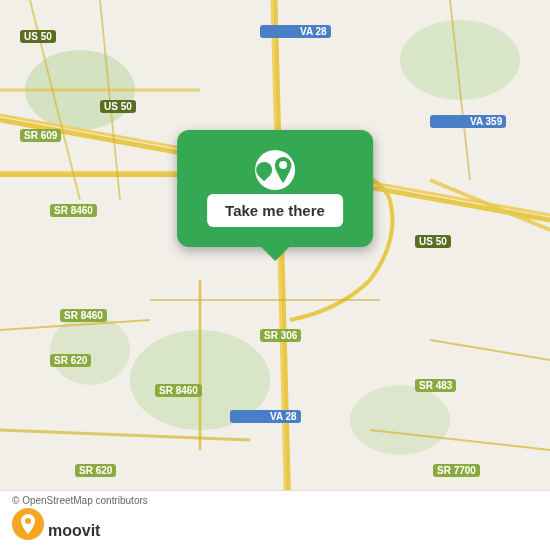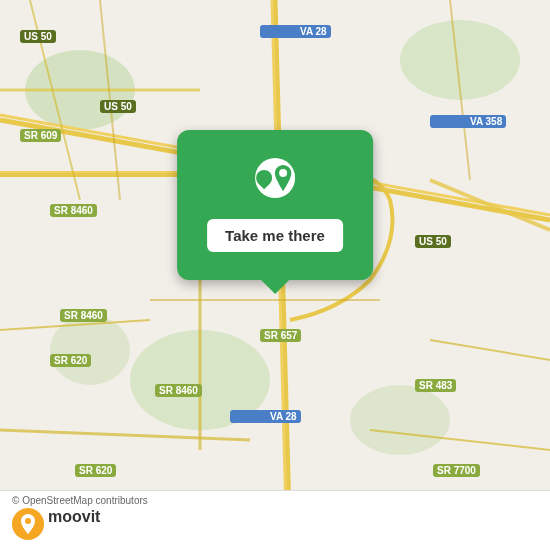--- a/index.html
+++ b/index.html
@@ -51,43 +51,43 @@
     }
 
     .info-bar-bottom {
       display: flex;
       align-items: center;
       justify-content: space-between;
     }
 
     .moovit-logo {
       display: flex;
-      align-items: flex-start;
+      align-items: flex-end;
       gap: 4px;
     }
 
     .moovit-text {
       font-size: 16px;
       font-weight: bold;
       color: #333;
     }
 
     
     .popup-card {
       position: absolute;
       top: 130px;
       left: 50%;
       transform: translateX(-50%);
       background: #34a853;
       border-radius: 12px;
-      padding: 28px 30px;
+      padding: 20px 30px;
       display: flex;
       flex-direction: column;
       align-items: center;
-      gap: 21px;
+      gap: 4px;
       z-index: 50;
       min-width: 180px;
       box-shadow: 0 4px 12px rgba(0,0,0,0.3);
     }
 
     .popup-card::after {
       content: '';
       position: absolute;
       bottom: -14px;
       left: 50%;
@@ -190,27 +190,27 @@
     <line x1="430" y1="180" x2="550" y2="230" stroke="#e8c84a" stroke-width="4" opacity="0.8"></line>
     <line x1="430" y1="340" x2="550" y2="360" stroke="#d4b830" stroke-width="2" opacity="0.7"></line>
     <line x1="370" y1="430" x2="550" y2="450" stroke="#d4b830" stroke-width="2" opacity="0.7"></line>
     <line x1="100" y1="0" x2="120" y2="200" stroke="#cca820" stroke-width="2" opacity="0.5"></line>
     <line x1="450" y1="0" x2="470" y2="180" stroke="#cca820" stroke-width="2" opacity="0.5"></line>
     <line x1="150" y1="300" x2="380" y2="300" stroke="#cca820" stroke-width="2" opacity="0.5"></line>
   </svg>
 
   <div class="map-label us" style="top:30px;left:20px">US 50</div>
   <div class="map-label va" style="top:25px;left:260px">VA 28</div>
-  <div class="map-label va" style="top:115px;left:430px">VA 358</div>
+  <div class="map-label va" style="top:115px;left:430px">VA 359</div>
   <div class="map-label us" style="top:100px;left:100px">US 50</div>
   <div class="map-label sr" style="top:85px;left:20px">SR 609</div>
   <div class="map-label sr" style="top:160px;left:50px">SR 8460</div>
   <div class="map-label sr" style="top:265px;left:60px">SR 8460</div>
   <div class="map-label sr" style="top:340px;left:155px">SR 8460</div>
-  <div class="map-label sr" style="top:285px;left:260px">SR 657</div>
+  <div class="map-label sr" style="top:285px;left:260px">SR 306</div>
   <div class="map-label sr" style="top:310px;left:50px">SR 620</div>
   <div class="map-label sr" style="top:420px;left:75px">SR 620</div>
   <div class="map-label va" style="top:410px;left:230px">VA 28</div>
   <div class="map-label sr" style="top:335px;left:415px">SR 483</div>
   <div class="map-label us" style="top:235px;left:415px">US 50</div>
   <div class="map-label sr" style="top:420px;left:433px">SR 7700</div>
 
   <div class="popup-card">
 
     <div class="pin-icon">

